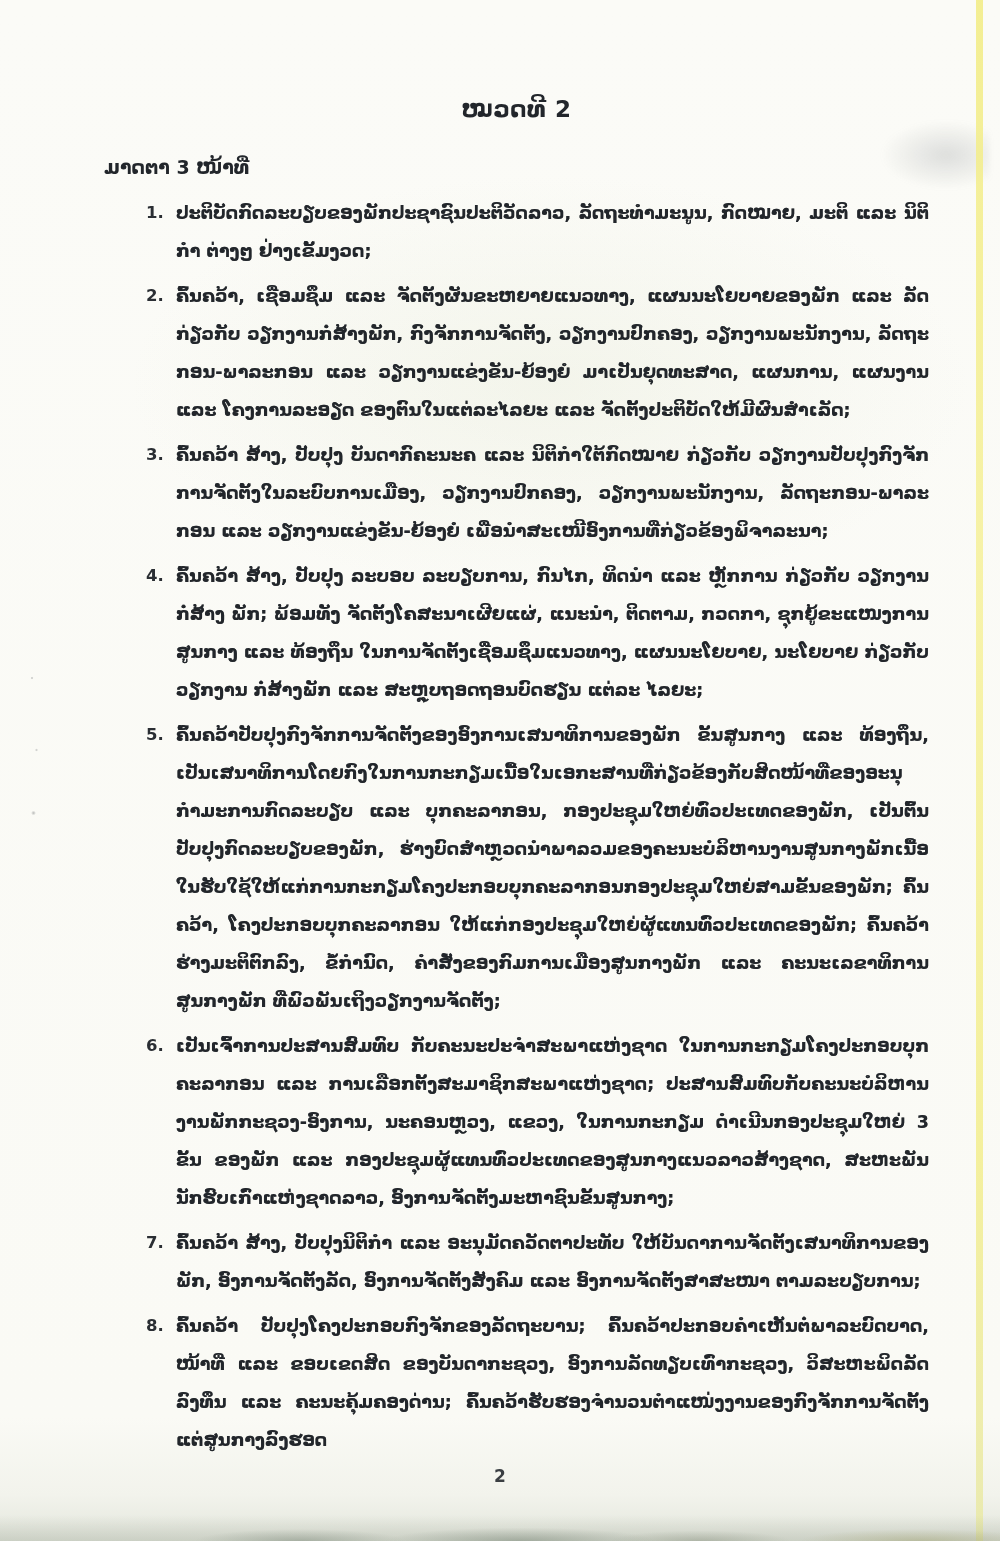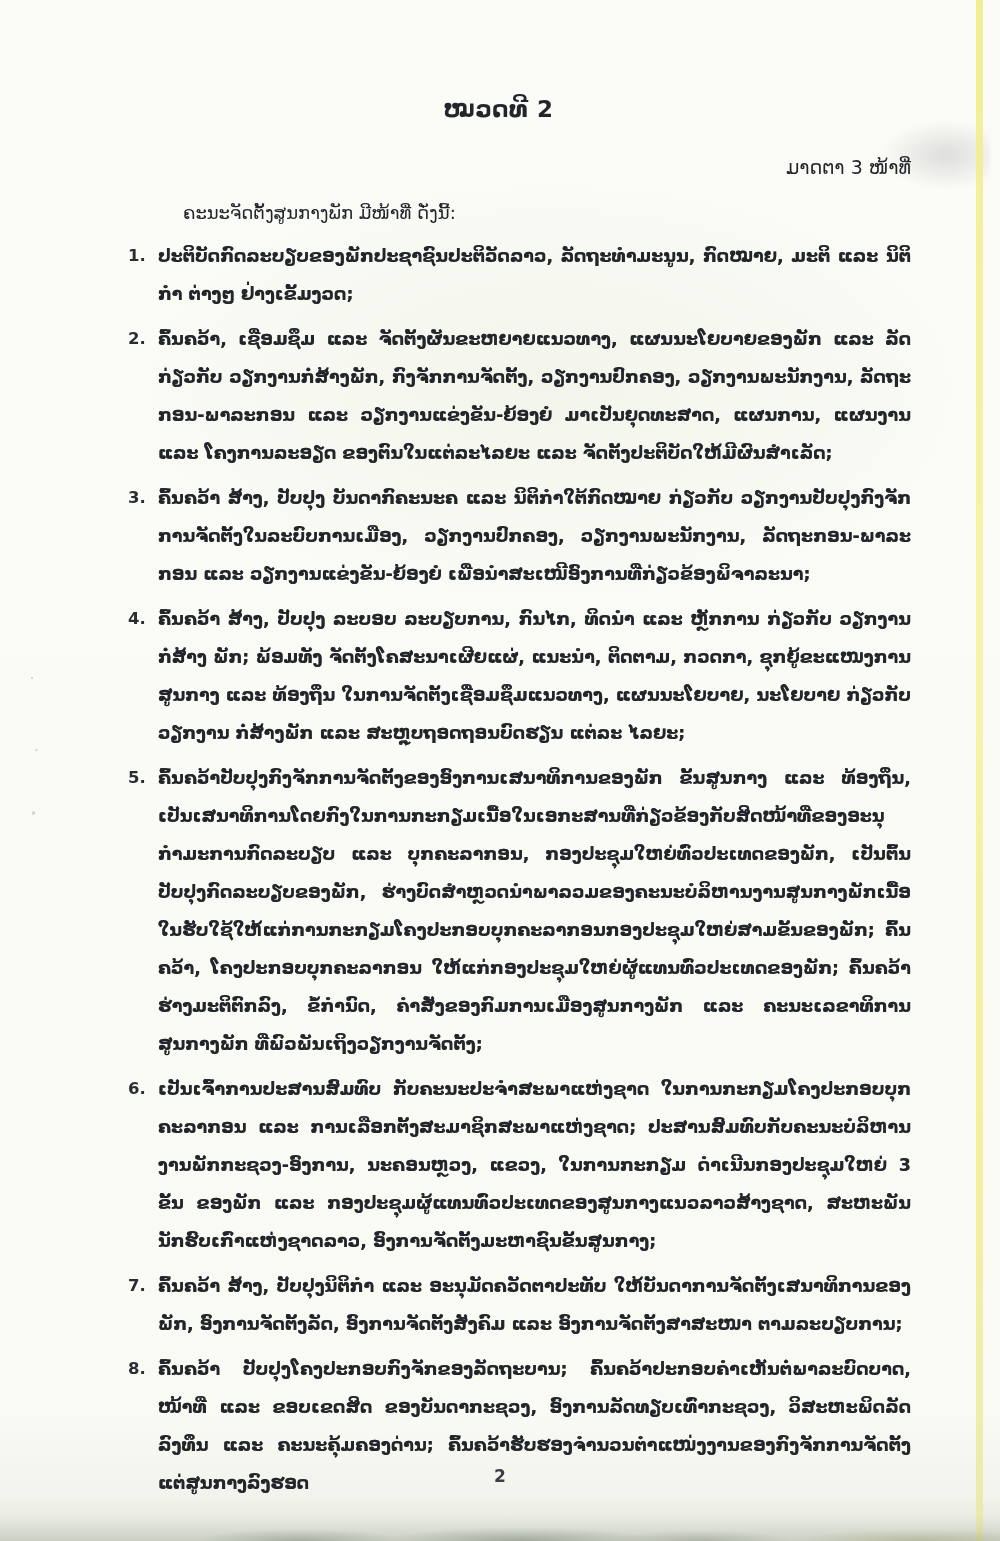--- a/index.html
+++ b/index.html
@@ -12,43 +12,42 @@
     position: relative;
     overflow: hidden;
     background:
       radial-gradient(ellipse 600px 300px at 55% 25%, rgba(220,226,200,0.25), rgba(0,0,0,0) 70%),
       linear-gradient(180deg, #fbfbf7 0%, #fafaf5 92%, #f2f3ec 97%, #e3e6dc 100%);
     font-family: "DejaVu Sans", "Liberation Sans", sans-serif;
     color: #22262b;
   }
   .page {
     position: absolute;
-    left: 86px;
+    left: 104px;
     top: 96px;
     width: 825px;
   }
   .heading-block {
     text-align: center;
     margin-bottom: 34px;
   }
   .chapter-heading {
     font-size: 23px;
     font-weight: bold;
     letter-spacing: 0.5px;
     margin-bottom: 18px;
   }
   .chapter-subheading {
     font-size: 22px;
     font-weight: bold;
   }
   .article-heading {
     font-size: 19px;
-    font-weight: normal;
-    margin-bottom: 24px;
-    text-align: right;
+    font-weight: bold;
+    margin-bottom: 16px;
   }
   .article-intro {
     font-size: 18px;
     padding-left: 97px;
     margin-bottom: 14px;
   }
   ol.duty-list {
     list-style: none;
     margin: 0;
     padding: 0 0 0 42px;
@@ -134,21 +133,20 @@
 <div class="scan-smudge-2"></div>
 
 <div class="page">
 
   <div class="heading-block">
     <div class="chapter-heading">ໝວດທີ 2</div>
   </div>
 
   <div class="article-heading">ມາດຕາ 3 ໜ້າທີ່</div>
 
-  <div class="article-intro">ຄະນະຈັດຕັ້ງສູນກາງພັກ ມີໜ້າທີ່ ດັ່ງນີ້:</div>
 
   <ol class="duty-list">
     <li>
       <span class="item-number">1.</span>
       <div class="item-text">ປະຕິບັດກົດລະບຽບຂອງພັກປະຊາຊົນປະຕິວັດລາວ, ລັດຖະທຳມະນູນ, ກົດໝາຍ, ມະຕິ ແລະ ນິຕິກຳ ຕ່າງໆ ຢ່າງເຂັ້ມງວດ;</div>
     </li>
     <li>
       <span class="item-number">2.</span>
       <div class="item-text">ຄົ້ນຄວ້າ, ເຊື່ອມຊຶມ ແລະ ຈັດຕັ້ງຜັນຂະຫຍາຍແນວທາງ, ແຜນນະໂຍບາຍຂອງພັກ ແລະ ລັດ ກ່ຽວກັບ ວຽກງານກໍ່ສ້າງພັກ, ກົງຈັກການຈັດຕັ້ງ, ວຽກງານປົກຄອງ, ວຽກງານພະນັກງານ, ລັດຖະກອນ-ພາລະກອນ ແລະ ວຽກງານແຂ່ງຂັນ-ຍ້ອງຍໍ ມາເປັນຍຸດທະສາດ, ແຜນການ, ແຜນງານ ແລະ ໂຄງການລະອຽດ ຂອງຕົນໃນແຕ່ລະໄລຍະ ແລະ ຈັດຕັ້ງປະຕິບັດໃຫ້ມີຜົນສຳເລັດ;</div>
     </li>

